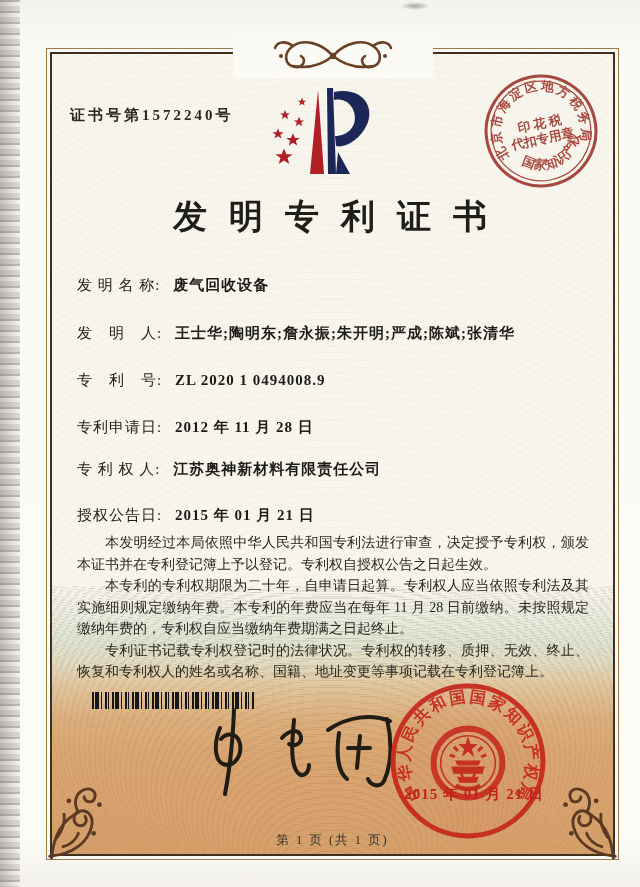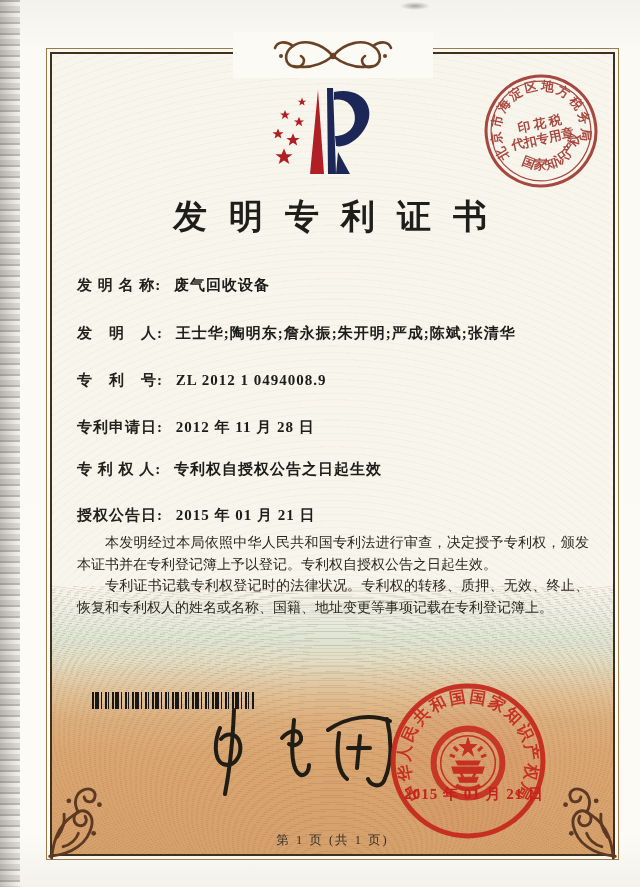--- a/index.html
+++ b/index.html
@@ -43,21 +43,21 @@
   }
   .cert-no{position:absolute;left:18px;top:52px;font-size:15px;letter-spacing:3px;color:#2a2a24;font-weight:600;}
   .logo{position:absolute;left:200px;top:28px;width:128px;height:108px;}
   .stamp{position:absolute;left:428px;top:16px;width:122px;height:122px;transform:rotate(-12deg);opacity:.88;}
   .title{
     position:absolute;left:0;right:0;top:140px;text-align:center;
     font-size:34px;font-weight:600;color:#1e1e1a;letter-spacing:22px;padding-left:17px;
   }
   .rows{position:absolute;left:25px;right:24px;top:0;}
   .row{position:absolute;left:0;font-size:15px;color:#22221d;letter-spacing:1px;white-space:nowrap;}
-  .row .lbl{font-weight:700;}
+  .row .lbl{font-weight:400;}
   .row .val{font-weight:700;margin-left:8px;color:#1c1c18;font-family:Liberation Serif, serif;}
   .row1{top:222px;} .row2{top:270px;} .row3{top:317px;} .row4{top:364px;} .row5{top:406px;} .row6{top:452px;}
   .paras{
     position:absolute;left:25px;width:512px;top:478px;
     font-size:14px;line-height:21.5px;color:#2a281f;text-align:justify;font-weight:500;
   }
   .paras p{margin:0;text-indent:2em;}
   .barcode{
     position:absolute;left:40px;top:638px;width:162px;height:17px;
     background:repeating-linear-gradient(90deg,
@@ -101,20 +101,21 @@
       </g>
       <circle cx="100" cy="24" r="3.2" fill="#6a4124"></circle>
       <circle cx="48" cy="24" r="2" fill="#6a4124"></circle>
       <circle cx="152" cy="24" r="2" fill="#6a4124"></circle>
     </svg>
   </div>
 
   <div class="band"></div>
   <div class="band-green-waves"></div>
 
+  <div class="cert-no">证书号第1572240号</div>
 
   <div class="logo">
     <svg width="128" height="108" viewBox="0 0 128 108">
       <defs>
         <path id="star" d="M0,-10 L2.9,-3.1 L10,-3.1 L4.2,1.2 L6.2,8.1 L0,4 L-6.2,8.1 L-4.2,1.2 L-10,-3.1 L-2.9,-3.1 Z"></path>
       </defs>
 
       <polygon points="66,8 58,92 72,92" fill="#b01f24"></polygon>
 
       <polygon points="75,6 81,6 84,92 76,92" fill="#1d2757"></polygon>
@@ -155,38 +156,39 @@
     <div class="row row1">
       <span class="lbl">发 明 名 称:</span>
       <span class="val">废气回收设备</span>
     </div>
     <div class="row row2">
       <span class="lbl">发　明　人:</span>
       <span class="val">王士华;陶明东;詹永振;朱开明;严成;陈斌;张清华</span>
     </div>
     <div class="row row3">
       <span class="lbl">专　利　号:</span>
-      <span class="val">ZL 2012 1 0494008.9</span>
+      <span class="val">ZL 2020 1 0494008.9</span>
     </div>
     <div class="row row4">
       <span class="lbl">专利申请日:</span>
       <span class="val">2012 年 11 月 28 日</span>
     </div>
     <div class="row row5">
       <span class="lbl">专 利 权 人:</span>
-      <span class="val">专利权自授权公告之日起生效</span>
+      <span class="val">江苏奥神新材料有限责任公司</span>
     </div>
     <div class="row row6">
       <span class="lbl">授权公告日:</span>
       <span class="val">2015 年 01 月 21 日</span>
     </div>
   </div>
 
   <div class="paras">
     <p>本发明经过本局依照中华人民共和国专利法进行审查，决定授予专利权，颁发本证书并在专利登记簿上予以登记。专利权自授权公告之日起生效。</p>
+    <p>本专利的专利权期限为二十年，自申请日起算。专利权人应当依照专利法及其实施细则规定缴纳年费。本专利的年费应当在每年 11 月 28 日前缴纳。未按照规定缴纳年费的，专利权自应当缴纳年费期满之日起终止。</p>
     <p>专利证书记载专利权登记时的法律状况。专利权的转移、质押、无效、终止、恢复和专利权人的姓名或名称、国籍、地址变更等事项记载在专利登记簿上。</p>
   </div>
 
   <div class="barcode"></div>
 
 
   <div class="signature">
     <svg width="215" height="95" viewBox="0 0 215 95">
       <g stroke="#201d15" stroke-width="4" fill="none" stroke-linecap="round" stroke-linejoin="round">
         <path d="M30,22 C24,36 24,54 33,58 C44,62 52,50 50,38 C48,27 37,26 31,33"></path>

